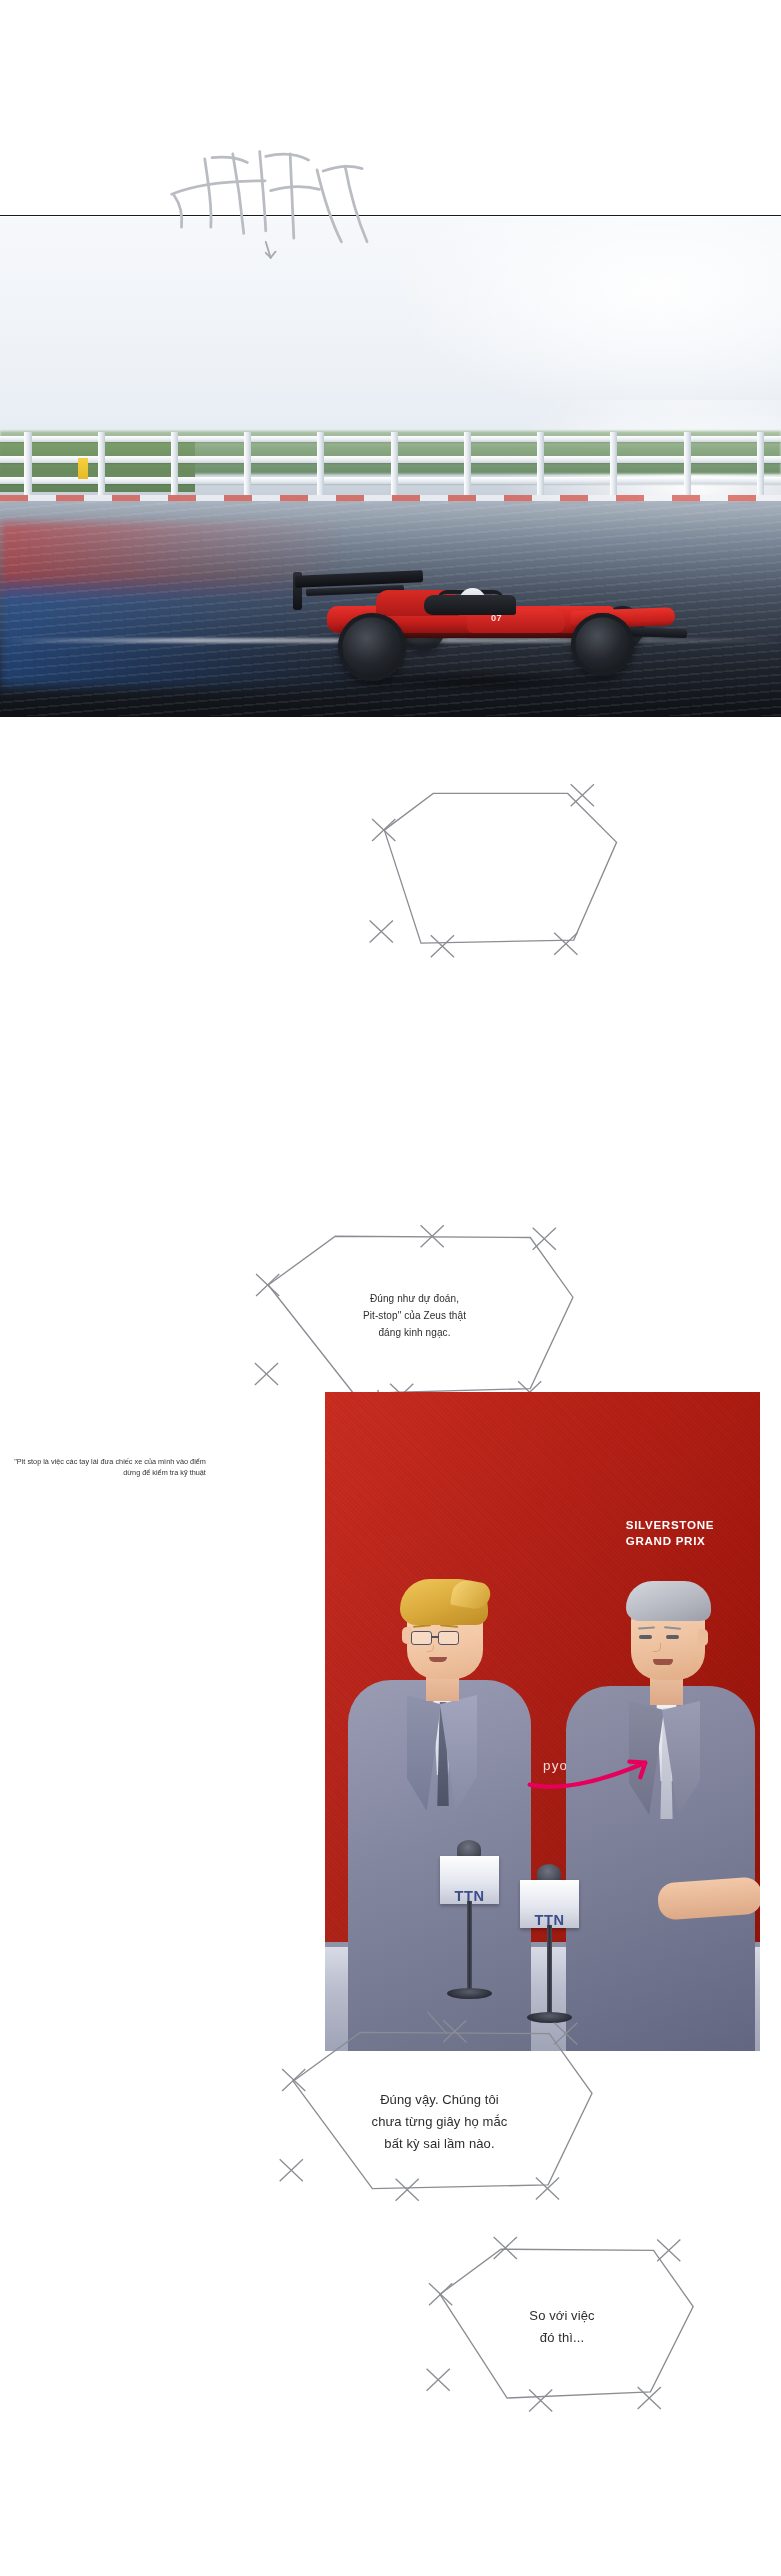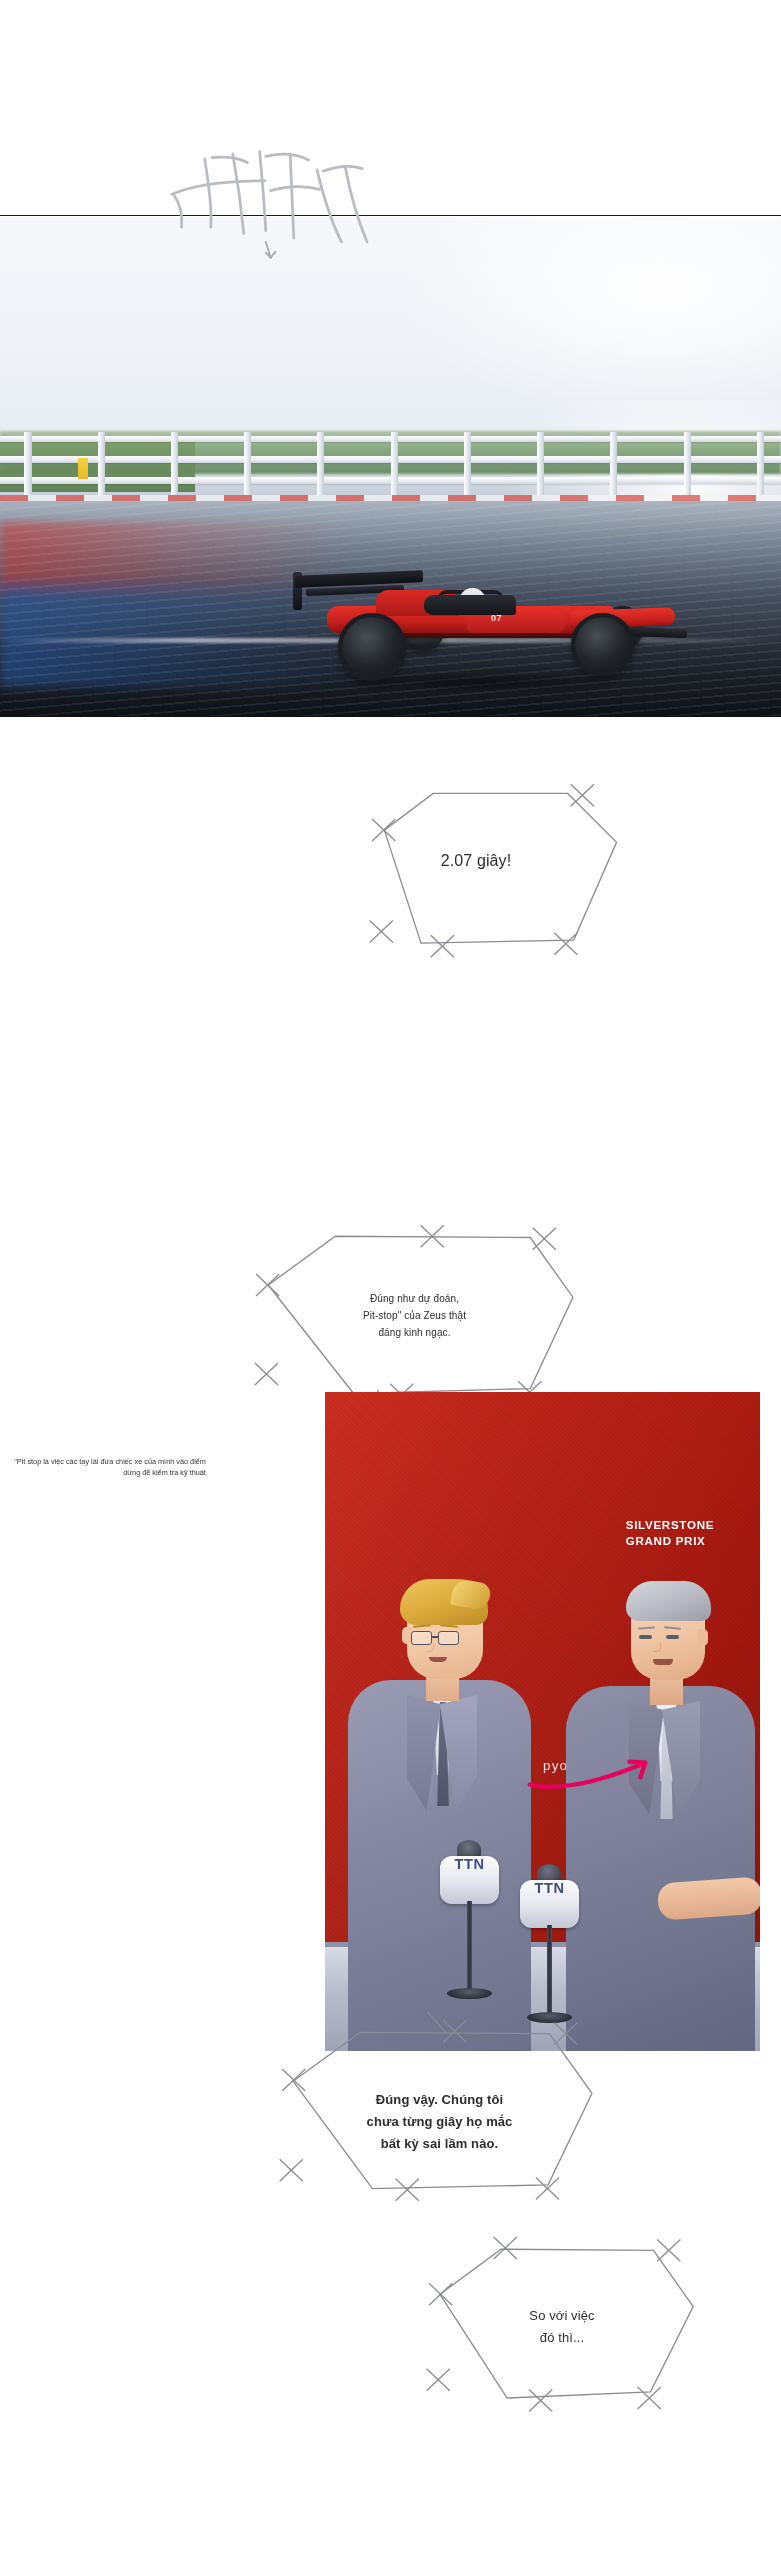--- a/index.html
+++ b/index.html
@@ -416,23 +416,23 @@
   }
   .mic .base {
     position:absolute; left: 50%; top: 132px; width: 45px; height: 11px;
     margin-left:-22.6px;
     background: radial-gradient(ellipse at 50% 35%, #5a5e6c 0%, #272a33 75%);
     border-radius: 50%;
   }
   .mic .box {
     position:absolute; left: 0; top: 0; width: 59px; height: 48px;
     background: linear-gradient(180deg,#fefefe 0%, #e3e6ee 55%, #c3c7d4 100%);
-    border-radius: 12px;
+    border-radius: 0;
     box-shadow: 0 1.8px 3.7px rgba(0,0,0,.28);
-    display:flex; align-items:flex-start; justify-content:center;
+    display:flex; align-items:flex-end; justify-content:center;
   }
   .mic .box span {
     color: #3c4d8b; font-weight: bold; font-size: 14.6px; letter-spacing: 0.6px;
   }
   .mic .headgrill {
     position:absolute; left: 17px; top: -16px; width: 24.4px; height: 19.5px;
     background: radial-gradient(circle at 45% 35%, #6f7382, #33363f);
     border-radius: 50% 50% 30% 30%;
   }
   .micA { left: 115px; top: 464px; width: 59px; height: 144px; }
@@ -547,21 +547,20 @@
         <path d="M425 25 L 463 61"></path>
           <path d="M463 25 L 425 61"></path>
         <path d="M96 248 L 134 284"></path>
           <path d="M134 248 L 96 284"></path>
         <path d="M398 268 L 436 304"></path>
           <path d="M436 268 L 398 304"></path>
         <path d="M196 272 L 234 308"></path>
           <path d="M234 272 L 196 308"></path>
       </g>
     </svg>
-    <div class="txt" style="top:79px; font-size:16px;">2.07 giây!</div>
   </div>
 
   <div class="hexbub" style="left:207px; top:1218px; width:415px; height:256px;">
     <svg width="415" height="262" viewBox="0 0 680 430">
       <g fill="none" stroke="#8a8d93" stroke-width="2.2">
         <polygon points="100,110 210,30 530,32 600,130 530,280 240,288"></polygon>
         <path d="M80 92 L 118 128"></path>
           <path d="M118 92 L 80 128"></path>
         <path d="M350 12 L 388 48"></path>
           <path d="M388 12 L 350 48"></path>
@@ -658,21 +657,21 @@
     </div>
 
     <div class="arrow-magenta">
       <svg viewBox="0 0 240 70">
         <path d="M6 52 C 60 64, 130 44, 196 16" fill="none" stroke="#e6005c" stroke-width="7" stroke-linecap="round"></path>
         <path d="M196 16 L 170 14 M196 16 L 188 40" fill="none" stroke="#e6005c" stroke-width="7" stroke-linecap="round"></path>
       </svg>
     </div>
   </div>
 
-  <div class="hexbub" style="left:244px; top:2008px; width:391px; height:244px;font-weight:bold;">
+  <div class="hexbub" style="left:244px; top:2008px; width:391px; height:244px;">
     <svg width="391" height="244" viewBox="0 0 640 400">
       <g fill="none" stroke="#8a8d93" stroke-width="2.2">
         <polygon points="80,120 190,40 500,42 570,140 498,290 210,296"></polygon>
         <path d="M62 100 L 100 136"></path>
           <path d="M100 100 L 62 136"></path>
         <path d="M326 20 L 364 56"></path>
           <path d="M364 20 L 326 56"></path>
         <path d="M508 24 L 546 60"></path>
           <path d="M546 24 L 508 60"></path>
         <path d="M58 248 L 96 284"></path>

